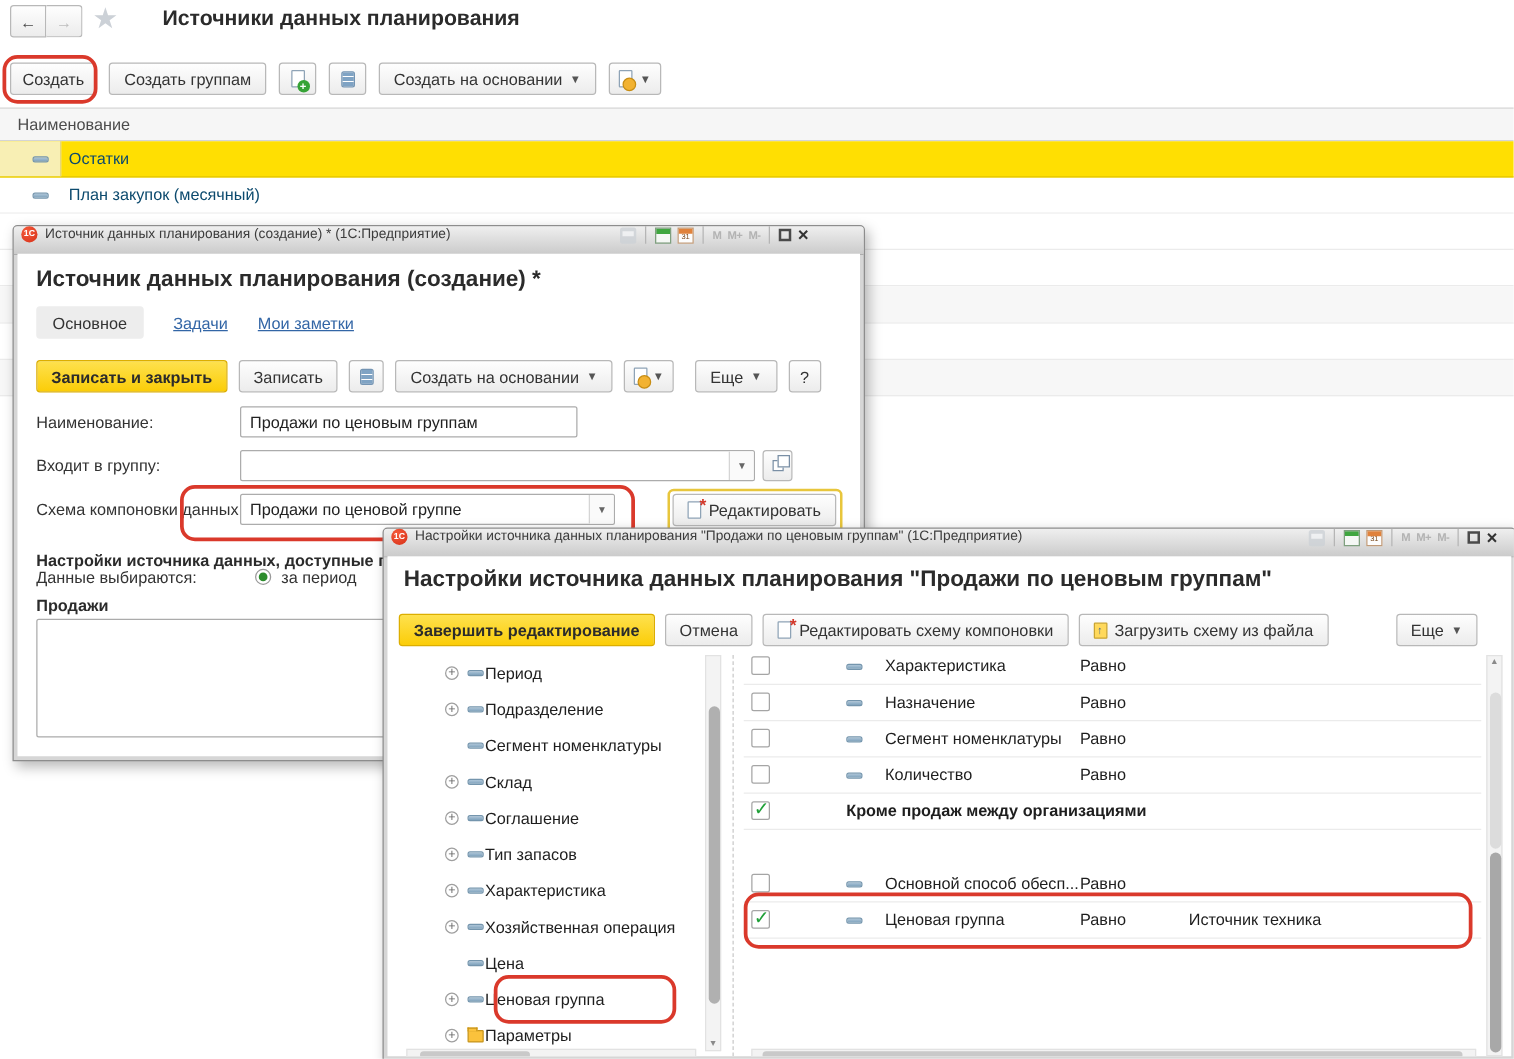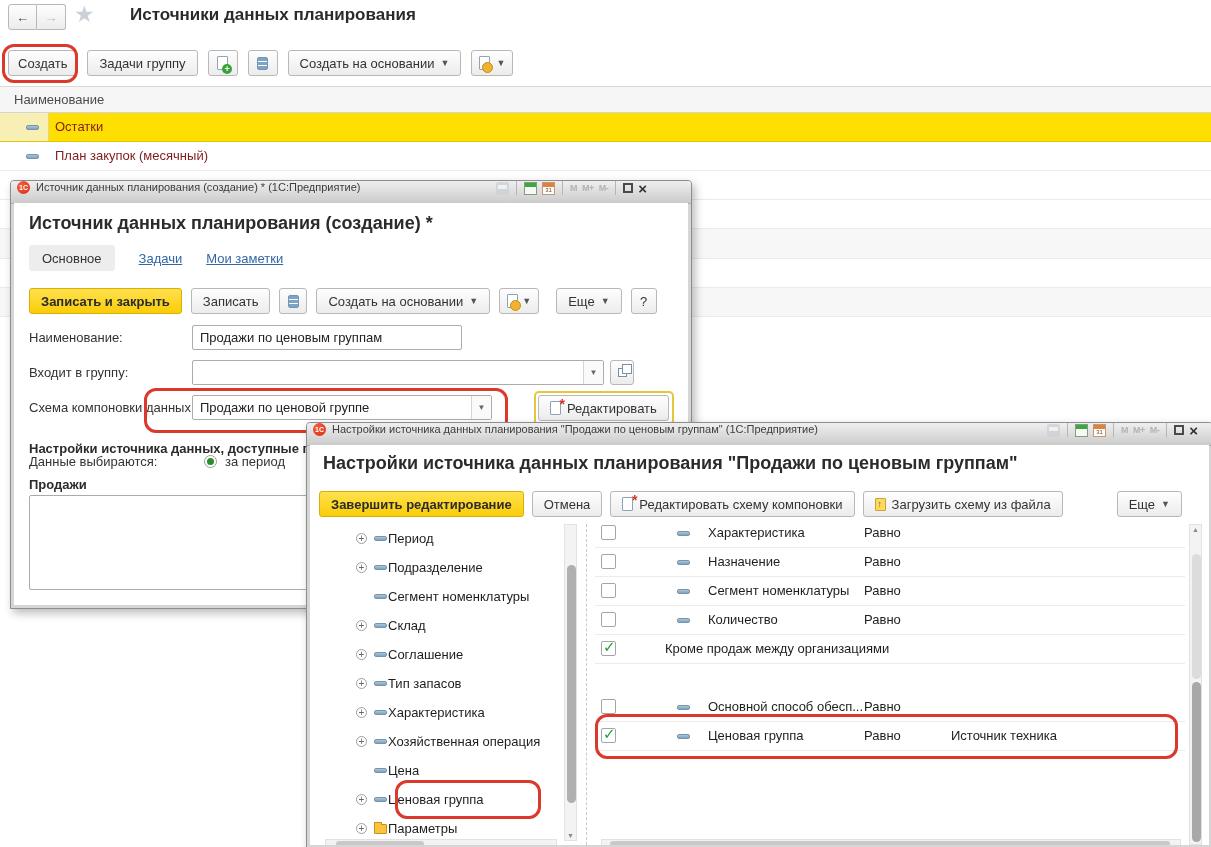--- a/index.html
+++ b/index.html
@@ -55,33 +55,33 @@
   .memb{font-size:9px;font-weight:bold;color:#b3b3b3;letter-spacing:-0.5px;}
   .wmax{width:10px;height:10px;border:2px solid #4a4a4a;box-sizing:border-box;}
   .wclose{font-size:15px;font-weight:bold;color:#333;line-height:13px;}
   .tbsep{width:1px;height:14px;background:#b5b5b5;margin:0 2px;}
   .win .body{position:absolute;left:3px;right:3px;top:22px;bottom:3px;background:#fff;overflow:hidden;}
   .h1{font-size:18px;font-weight:bold;color:#2b2b2b;white-space:nowrap;}
   
   .list-row{position:absolute;left:0;width:1211px;height:29px;box-sizing:border-box;border-bottom:1px solid #ececec;}
   .list-row .cell0{position:absolute;left:0;top:0;width:48px;height:100%;}
   .list-row .dash{position:absolute;left:26px;top:12px;}
-  .list-row .rowlabel{position:absolute;left:55px;top:6px;color:#7f1d1d;text-align:center;}
+  .list-row .rowlabel{position:absolute;left:55px;top:6px;color:#0c4a6e;text-align:center;}
   .list-row.selected{background:#ffdf02;border-bottom:1px solid #e3c600;}
   .list-row.selected .cell0{background:#f8efb4;border-right:1px solid #e7d77a;}
   .stripe{position:absolute;left:0;width:1211px;box-sizing:border-box;border-bottom:1px solid #ebebeb;}
   
   .tree-row{position:absolute;left:0;width:240px;height:29px;display:flex;align-items:center;padding-left:37px;box-sizing:border-box;}
   .tree-row .dash,.tree-row .folder{margin-left:7px;flex:none;}
   .tree-label{margin-left:1px;color:#1e1e1e;white-space:nowrap;}
   .cond-row{position:absolute;left:0;width:590px;height:29px;box-sizing:border-box;border-bottom:1px solid #ebebeb;}
   .cond-row .cb{position:absolute;left:6px;top:6px;}
   .cond-row .dash{position:absolute;left:82px;top:12px;}
   .c-label,.c-op,.c-val{position:absolute;top:0;line-height:28px;color:#1e1e1e;white-space:nowrap;}
-  .c-label{left:113px;} .c-label.nodash{left:70px;} .c-op{left:269px;} .c-val{left:356px;}
+  .c-label{left:113px;} .c-label.nodash{left:82px;font-weight:bold;} .c-op{left:269px;} .c-val{left:356px;}
   .vsb{position:absolute;width:13px;background:#f3f3f3;border:1px solid #e2e2e2;box-sizing:border-box;}
   .vsb .arrow{position:absolute;left:0;width:100%;text-align:center;font-size:7px;color:#8a8a8a;}
   .thumb-v{position:absolute;left:2px;width:9px;border-radius:5px;background:#b0b0b0;}
   .thumb-h{position:absolute;top:1px;height:6px;border-radius:3px;background:#c9c9c9;}
   .hsb{position:absolute;height:8px;background:#f3f3f3;border:1px solid #e2e2e2;box-sizing:border-box;}
   .splitter{position:absolute;width:0;border-left:1px dashed #c9c9c9;}
   
   .ico-doc{width:11px;height:14px;background:#fff;border:1px solid #8ea3b6;border-radius:1px;position:relative;box-sizing:border-box;}
   .ico-doc.plus::after{content:'+';position:absolute;right:-5px;bottom:-5px;width:10px;height:10px;background:#36a336;color:#fff;
     border-radius:50%;font-size:9px;line-height:10px;font-weight:bold;text-align:center;}
@@ -106,21 +106,21 @@
     </div>
     <div class="btn" style="width:29px;padding:0;border-left:none;border-radius:0 3px 3px 0;">
       <span style="color:#bdbdbd;font-weight:bold;">→</span>
     </div>
   </div>
   <div class="abs" style="left:74px;top:1px;font-size:23px;color:#ccd1d7;">★</div>
   <div class="abs" style="left:130px;top:5px;font-size:17px;font-weight:bold;color:#2b2b2b;">Источники данных планирования</div>
 
   <div class="abs" style="left:8px;top:50px;display:flex;gap:10px;align-items:center;">
     <button class="btn" style="padding:0 9px;">Создать</button>
-    <button class="btn">Задачи группу</button>
+    <button class="btn">Создать группам</button>
     <button class="btn iconbtn">
       <span class="ico-doc plus"></span>
     </button>
     <button class="btn iconbtn">
       <span class="ico-stack"></span>
     </button>
     <button class="btn">
       <span>Создать на основании</span>
       <span class="caret">▼</span>
     </button>

